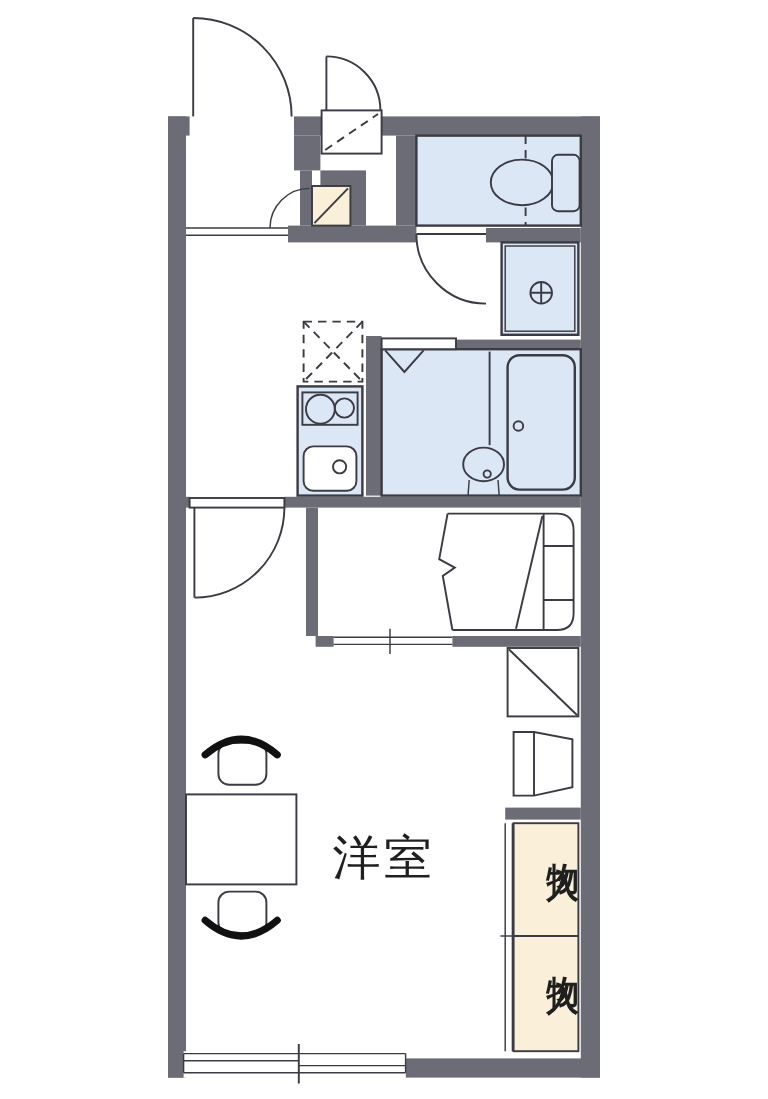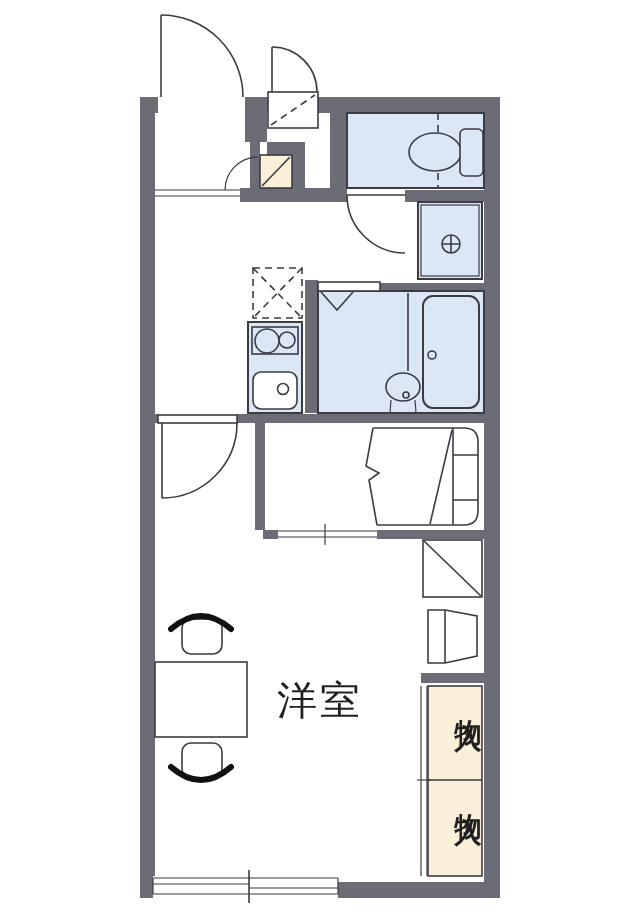--- a/index.html
+++ b/index.html
@@ -187,18 +187,18 @@
   <g>
     <rect class="white" x="182" y="619" width="40" height="35" rx="9"></rect>
     <path class="thick" d="M171,629 Q201,603 231,629"></path>
   </g>
   <g>
     <rect class="white" x="182" y="743" width="40" height="35" rx="9"></rect>
     <path class="thick" d="M171,767 Q201,793 231,767"></path>
   </g>
 </svg>
 
-  <div class="label room-label" style="left:277px;top:679px;">洋室</div>
+  <div class="label room-label" style="left:277px;top:694px;">洋室</div>
 
   <div class="label v-label" style="left:428px;top:697px;">物入</div>
 
   <div class="label v-label" style="left:428px;top:791px;">物入</div>
 </div>
 
 </body></html>

